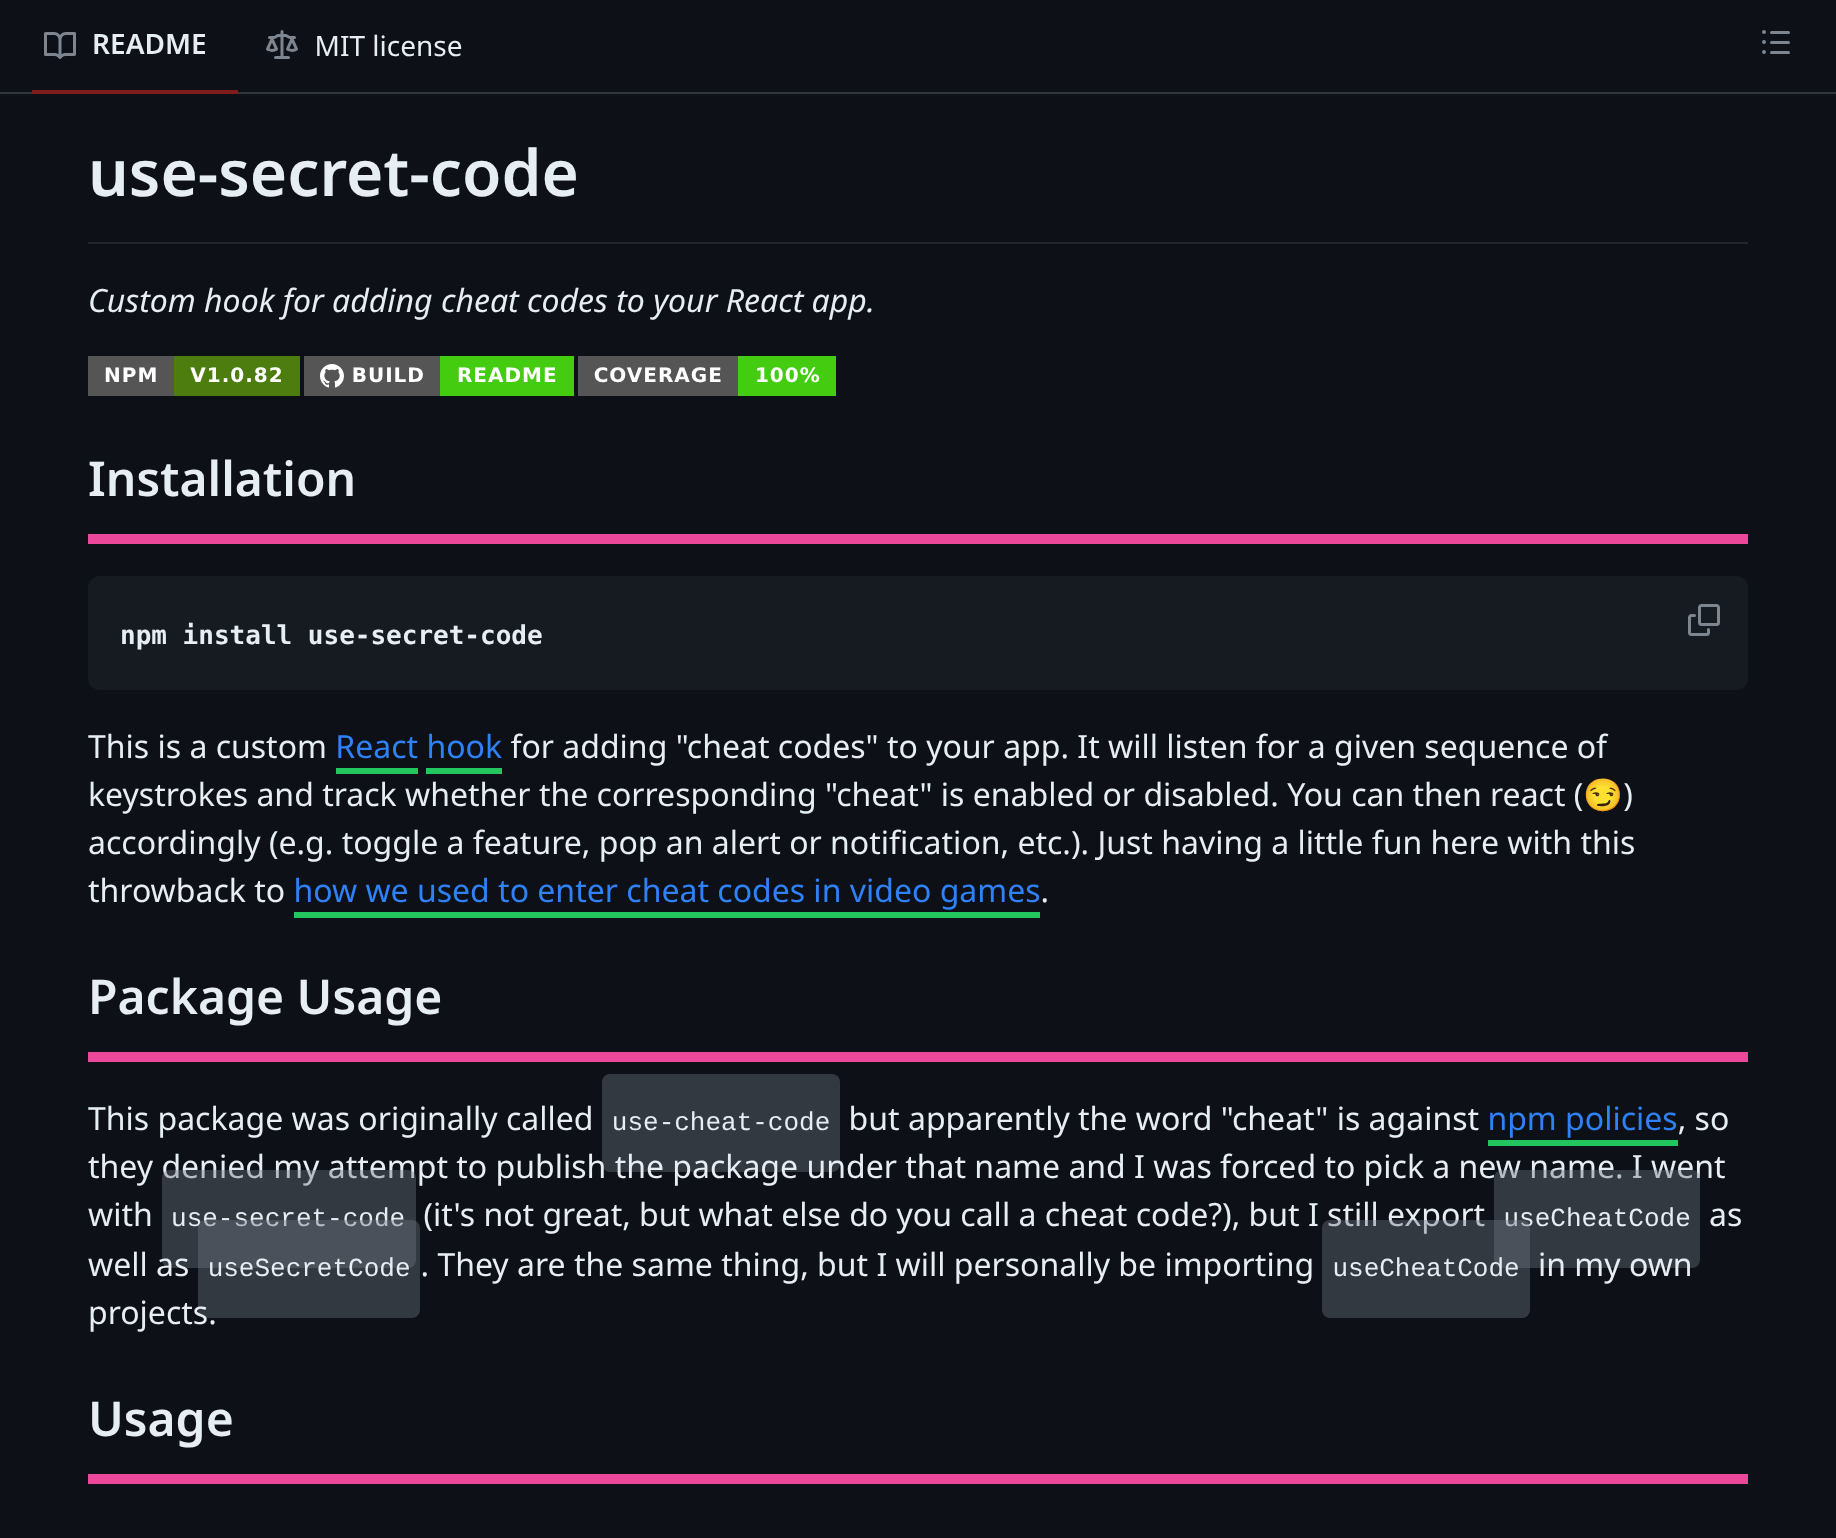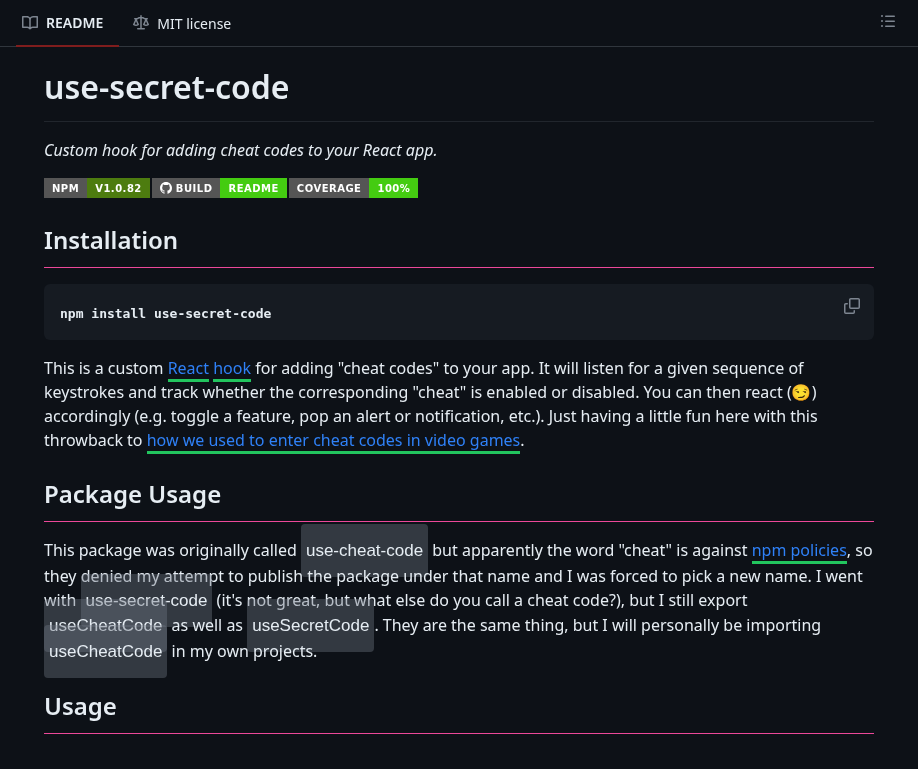--- a/index.html
+++ b/index.html
@@ -64,21 +64,21 @@
       margin-bottom: 16px;
       padding-bottom: 10px;
       border-bottom: 1px solid #21262d;
     }
     h2 {
       font-size: 24px;
       font-weight: 600;
       margin-top: 24px;
       margin-bottom: 16px;
       padding-bottom: 9px;
-      border-bottom: 1px solid #ec4899;
+      border-bottom: 5px solid #ec4899;
     }
     .subtitle {
       font-style: italic;
       margin-bottom: 16px;
       color: #e6edf3;
     }
     .badges {
       display: flex;
       gap: 2px;
       margin-bottom: 16px;
@@ -145,22 +145,22 @@
     p {
       margin-bottom: 16px;
     }
     a {
       color: #2f81f7;
       text-decoration: none;
       border-bottom: 3px solid #22c55e;
     }
     code.inline {
       background: rgba(110, 118, 129, 0.4);
-      font-family: Liberation Sans, sans-serif;
-      font-size: 17px;
+      font-family: Liberation Mono, monospace;
+      font-size: 13px;
       padding: 17px 5px;
       border-radius: 4px;
       border: none;
     }
   </style>
 </head>
 <body>
 
 <div class="container">
   <div class="tabs">

